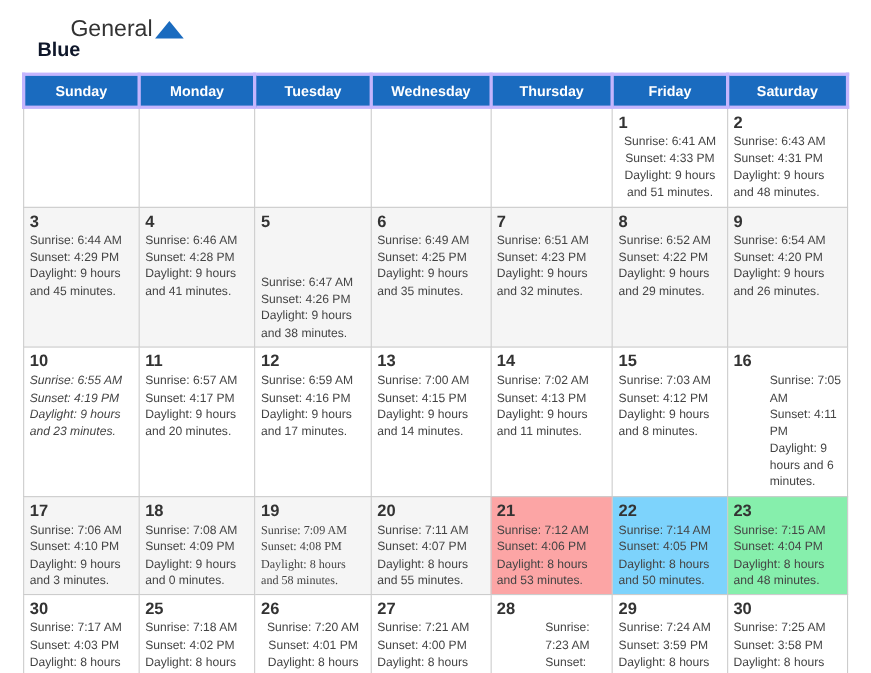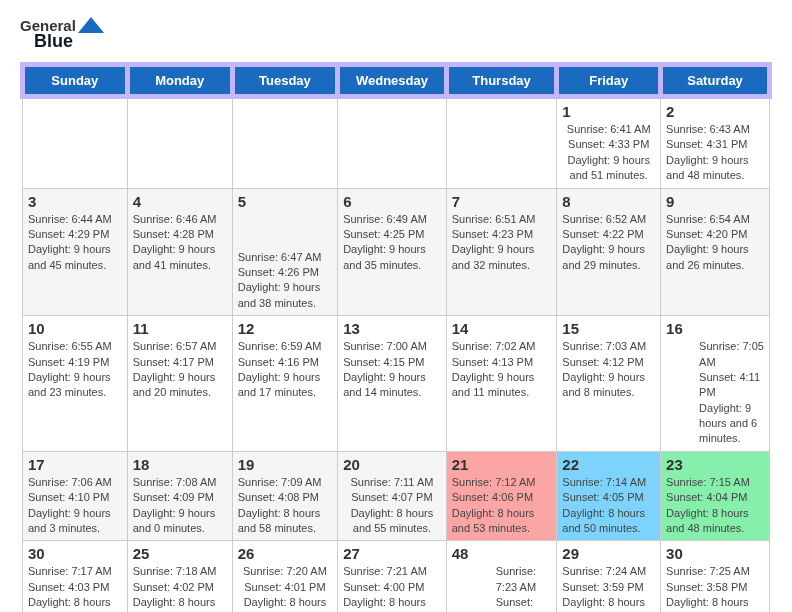--- a/index.html
+++ b/index.html
@@ -6,36 +6,36 @@
     body { font-family: Arial, sans-serif; background: #fff; width: 792px; min-height: 612px; }
     .container { padding: 15px 20px; }
     .header-row { display: flex; justify-content: space-between; align-items: flex-start; margin-bottom: 10px; }
     .logo { display: flex; flex-direction: column; align-items: flex-start; }
     .logo-text { display: flex; align-items: center; }
     .logo-icon { width: 30px; height: 20px; }
     .title-block { text-align: right; }
     .month-title { font-size: 36px; font-weight: bold; color: #333; }
     .location { font-size: 16px; color: #555; margin-top: 2px; }
     .calendar { width: 100%; border-collapse: collapse; }
-    .calendar th { background: #1a6bbf; color: #fff; text-align: center; padding: 6px 4px; font-size: 13px; border: 5px solid #c4b5fd; }
+    .calendar th { background: #1a6bbf; color: #fff; text-align: center; padding: 6px 4px; font-size: 13px; border: 3px solid #c4b5fd; }
     .calendar td { border: 1px solid #ccc; vertical-align: top; padding: 4px 5px; width: 113px; min-height: 80px; background: #fff; font-size: 11px; }
     .calendar tr:nth-child(even) td { background: #f5f5f5; }
     .day-num { font-size: 15px; font-weight: bold; color: #333; display: block; margin-bottom: 2px; }
     .day-info { color: #444; line-height: 1.4; font-size: 11px; }
     .empty { background: #fff !important; }
     .calendar tr:nth-child(even) .empty { background: #f5f5f5 !important; }
   </style>
 </head>
 <body>
 
 <div class="container">
   <div class="header-row">
     <div class="logo">
       <div class="logo-text">
-        <span style="font-size:15px;font-weight:bold;color:#333;">General</span>
+        <span style="font-size:21px;font-weight:normal;color:#333;margin-left:44px;">General</span>
         <svg class="logo-icon" viewBox="0 0 30 20" width="30" height="20">
           <polygon points="15,2 28,18 2,18" fill="#1a6bbf"></polygon>
         </svg>
       </div>
       <span style="font-size:18px;font-weight:bold;color:#0f172a;margin-top:-4px;margin-left:14px;">Blue</span>
     </div>
     <div class="title-block">
       <div class="month-title"></div>
       <div class="location"></div>
     </div>
@@ -113,21 +113,21 @@
           <td style="background: rgb(245, 245, 245);">
             <span class="day-num">9</span>
             <div class="day-info" style="white-space: pre-line;">Sunrise: 6:54 AM
 Sunset: 4:20 PM
 Daylight: 9 hours and 26 minutes.</div>
           </td>
         </tr>
         <tr>
           <td>
             <span class="day-num">10</span>
-            <div class="day-info" style="white-space: pre-line;">Sunrise: 6:55 AM
+            <div class="day-info" style="white-space: pre-line; font-style: italic;">Sunrise: 6:55 AM
 Sunset: 4:19 PM
 Daylight: 9 hours and 23 minutes.</div>
           </td>
           <td>
             <span class="day-num">11</span>
             <div class="day-info" style="white-space: pre-line;">Sunrise: 6:57 AM
 Sunset: 4:17 PM
 Daylight: 9 hours and 20 minutes.</div>
           </td>
           <td>
@@ -169,27 +169,27 @@
 Daylight: 9 hours and 3 minutes.</div>
           </td>
           <td style="background: rgb(245, 245, 245);">
             <span class="day-num">18</span>
             <div class="day-info" style="white-space: pre-line;">Sunrise: 7:08 AM
 Sunset: 4:09 PM
 Daylight: 9 hours and 0 minutes.</div>
           </td>
           <td style="background: rgb(245, 245, 245);">
             <span class="day-num">19</span>
-            <div class="day-info" style="white-space: pre-line;">Sunrise: 7:09 AM
+            <div class="day-info" style="white-space: pre-line; font-family: Liberation Serif, serif;">Sunrise: 7:09 AM
 Sunset: 4:08 PM
 Daylight: 8 hours and 58 minutes.</div>
           </td>
           <td style="background: rgb(245, 245, 245);">
             <span class="day-num">20</span>
-            <div class="day-info" style="white-space: pre-line; text-align: center;">Sunrise: 7:11 AM
+            <div class="day-info" style="white-space: pre-line;">Sunrise: 7:11 AM
 Sunset: 4:07 PM
 Daylight: 8 hours and 55 minutes.</div>
           </td>
           <td style="background: #fca5a5; margin-top: 26px;">
             <span class="day-num">21</span>
             <div class="day-info" style="white-space: pre-line;">Sunrise: 7:12 AM
 Sunset: 4:06 PM
 Daylight: 8 hours and 53 minutes.</div>
           </td>
           <td style="background: #7dd3fc;">
@@ -224,21 +224,21 @@
 Sunset: 4:01 PM
 Daylight: 8 hours and 41 minutes.</div>
           </td>
           <td>
             <span class="day-num">27</span>
             <div class="day-info" style="white-space: pre-line;">Sunrise: 7:21 AM
 Sunset: 4:00 PM
 Daylight: 8 hours and 39 minutes.</div>
           </td>
           <td>
-            <span class="day-num">48</span>
+            <span class="day-num">28</span>
             <div class="day-info" style="white-space: pre-line; margin-left: 44px;">Sunrise: 7:23 AM
 Sunset: 4:00 PM
 Daylight: 8 hours and 37 minutes.</div>
           </td>
           <td>
             <span class="day-num">29</span>
             <div class="day-info" style="white-space: pre-line;">Sunrise: 7:24 AM
 Sunset: 3:59 PM
 Daylight: 8 hours and 35 minutes.</div>
           </td>

